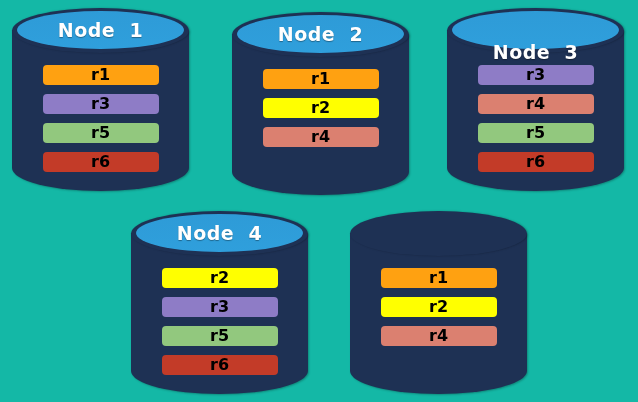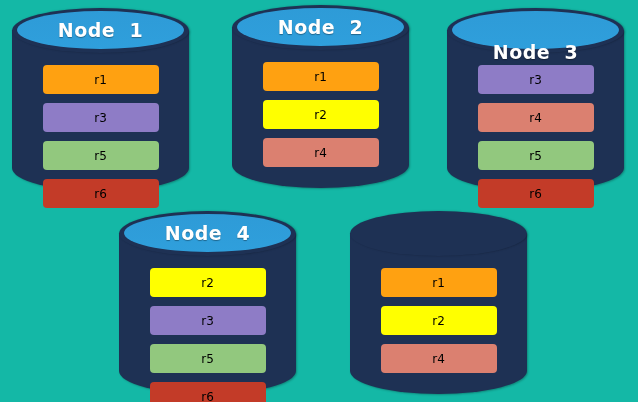--- a/index.html
+++ b/index.html
@@ -15,23 +15,23 @@
     background: #14b8a6;
     overflow: hidden;
   }
   .cyl {
     position: absolute;
     width: 177px;
     height: 183px;
   }
   
   .cyl:nth-of-type(1) { left: 12px;  top: 8px; }
-  .cyl:nth-of-type(2) { left: 232px; top: 5px; }
+  .cyl:nth-of-type(2) { left: 232px; top: 12px; }
   .cyl:nth-of-type(3) { left: 447px; top: 8px; }
-  .cyl:nth-of-type(4) { left: 119px; top: 211px; }
+  .cyl:nth-of-type(4) { left: 131px; top: 211px; }
   .cyl:nth-of-type(5) { left: 350px; top: 211px; }
 
   .cyl-body {
     position: absolute;
     left: 0; right: 0;
     top: 22px; bottom: 0;
     background: var(--body-color, #1E3154);
     border-radius: 0 0 88px 88px / 0 0 23px 23px;
     box-shadow: 1px 1px 2px rgba(0,0,0,0.25);
   }
@@ -67,28 +67,28 @@
     position: absolute;
     left: 50%;
     transform: translateX(-50%);
     top: 57px;
     width: 116px;
     display: flex;
     flex-direction: column;
     gap: 9px;
   }
   .bar {
-    height: 29px;
+    height: 20px;
     border-radius: 4px;
     display: flex;
     align-items: center;
     justify-content: center;
     color: #000000;
-    font-size: 12px;
-    font-weight: normal;
+    font-size: 16px;
+    font-weight: bold;
     line-height: 14px;
   }
 </style>
 </head>
 <body>
 
 <div id="canvas">
     <div class="cyl">
     <div class="cyl-body"></div>
     <div class="cyl-top"></div>

